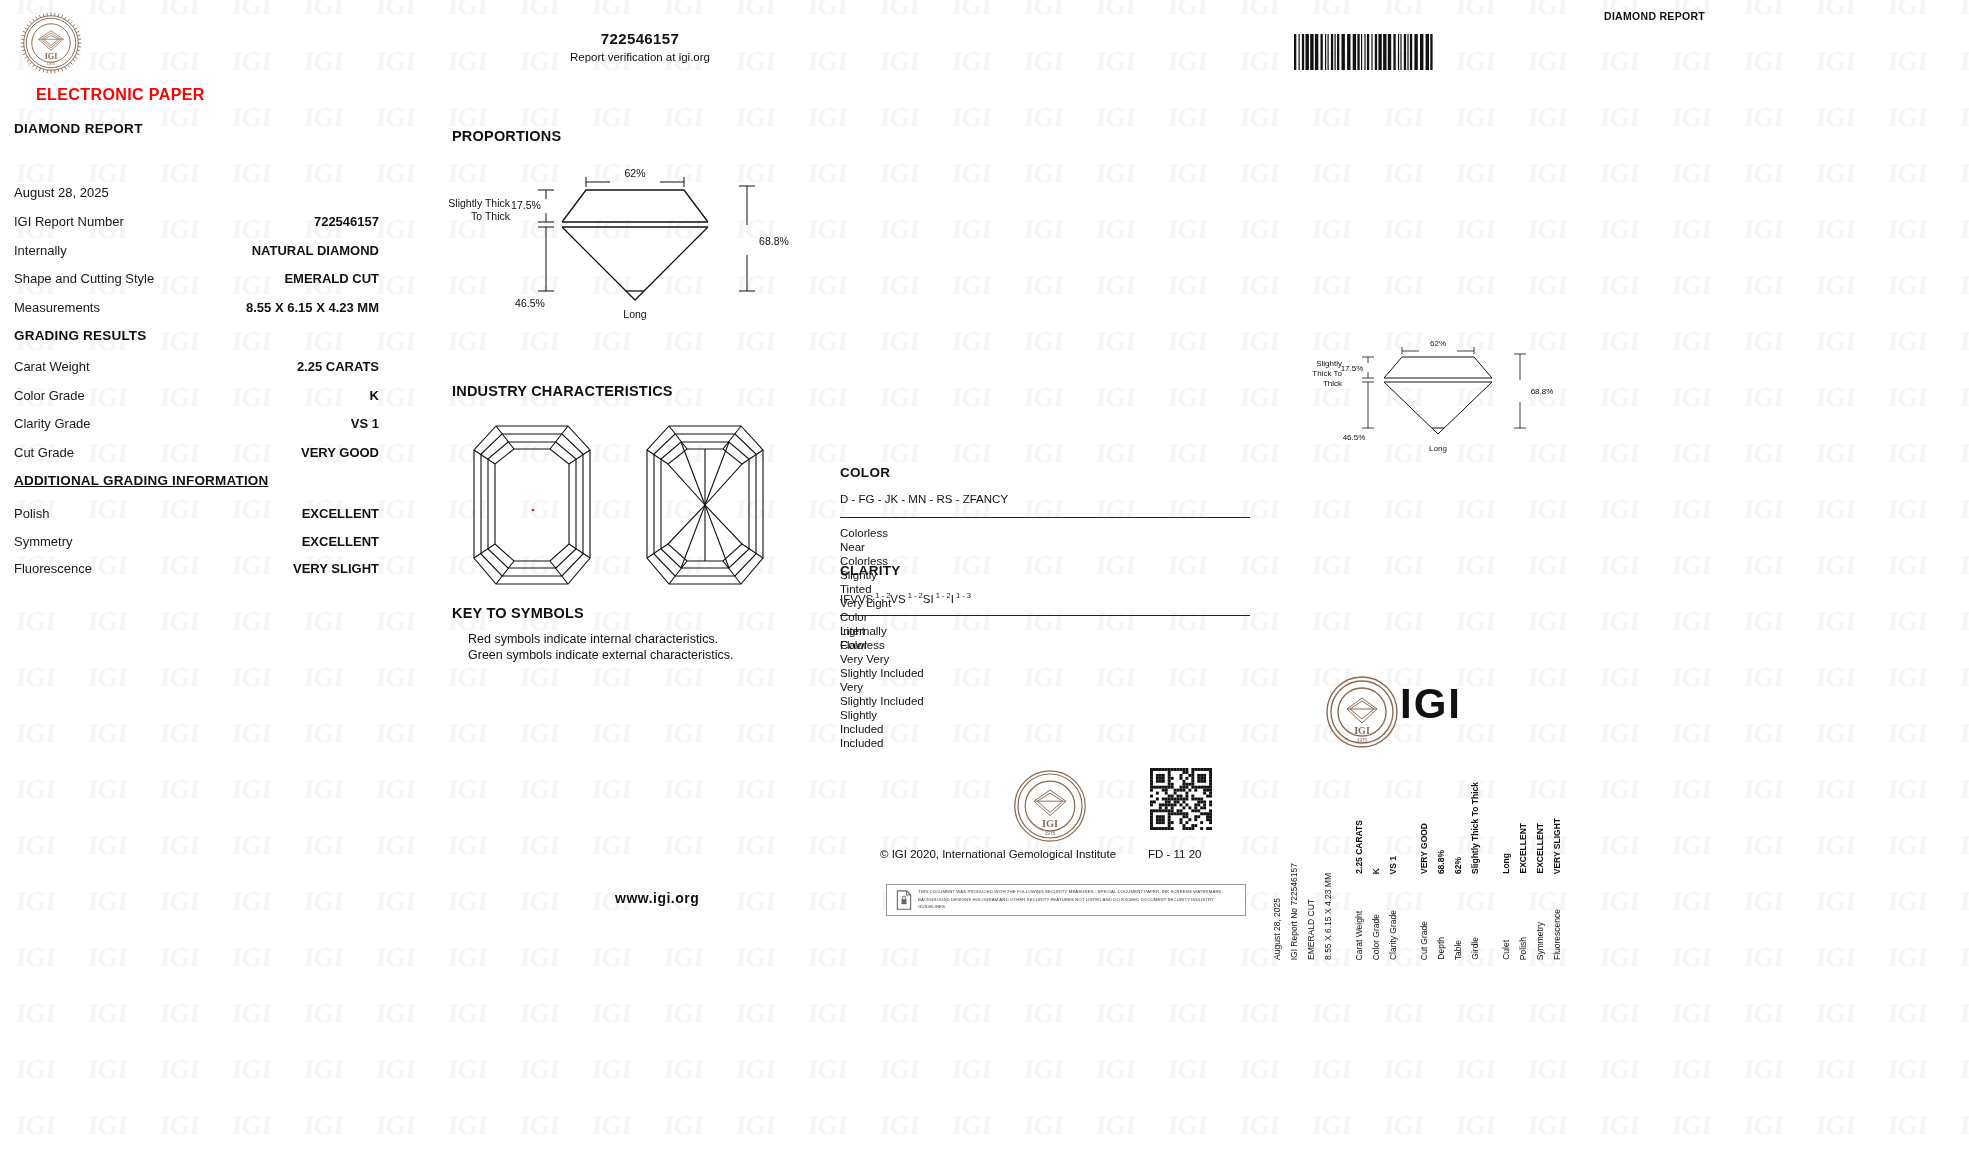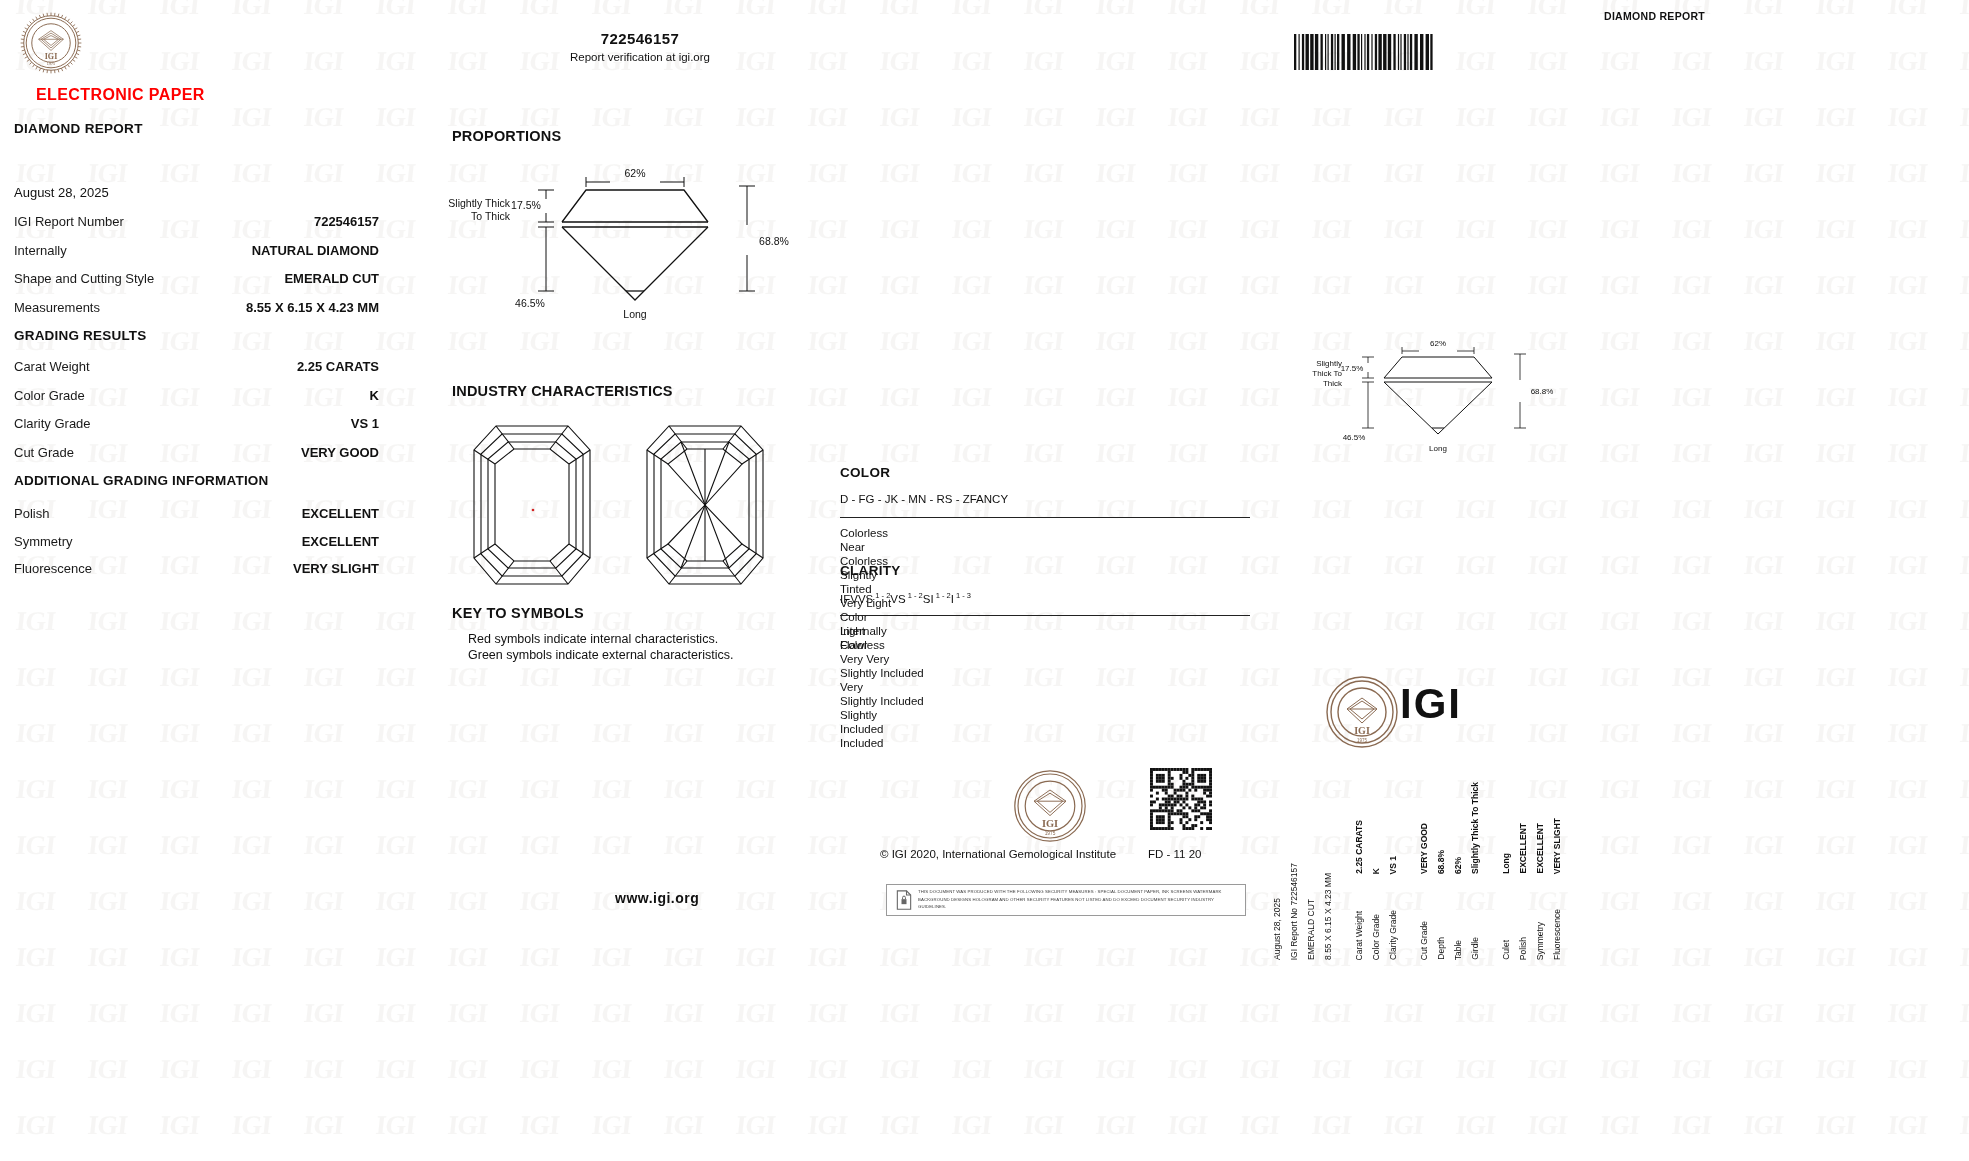--- a/index.html
+++ b/index.html
@@ -794,21 +794,21 @@
           <span class="v">K</span>
         </div>
         <div class="kv" style="top:416px;">
           <span class="k">Clarity Grade</span>
           <span class="v">VS 1</span>
         </div>
         <div class="kv" style="top:444.5px;">
           <span class="k">Cut Grade</span>
           <span class="v">VERY GOOD</span>
         </div>
-        <div class="hdr" style="top:473px;">ADDITIONAL GRADING INFORMATION</div>
+        <div class="hdr" style="top:473px;text-decoration:underline;">ADDITIONAL GRADING INFORMATION</div>
         <div class="kv" style="top:506px;">
           <span class="k">Polish</span>
           <span class="v">EXCELLENT</span>
         </div>
         <div class="kv" style="top:533.5px;">
           <span class="k">Symmetry</span>
           <span class="v">EXCELLENT</span>
         </div>
         <div class="kv" style="top:561px;">
           <span class="k">Fluorescence</span>

